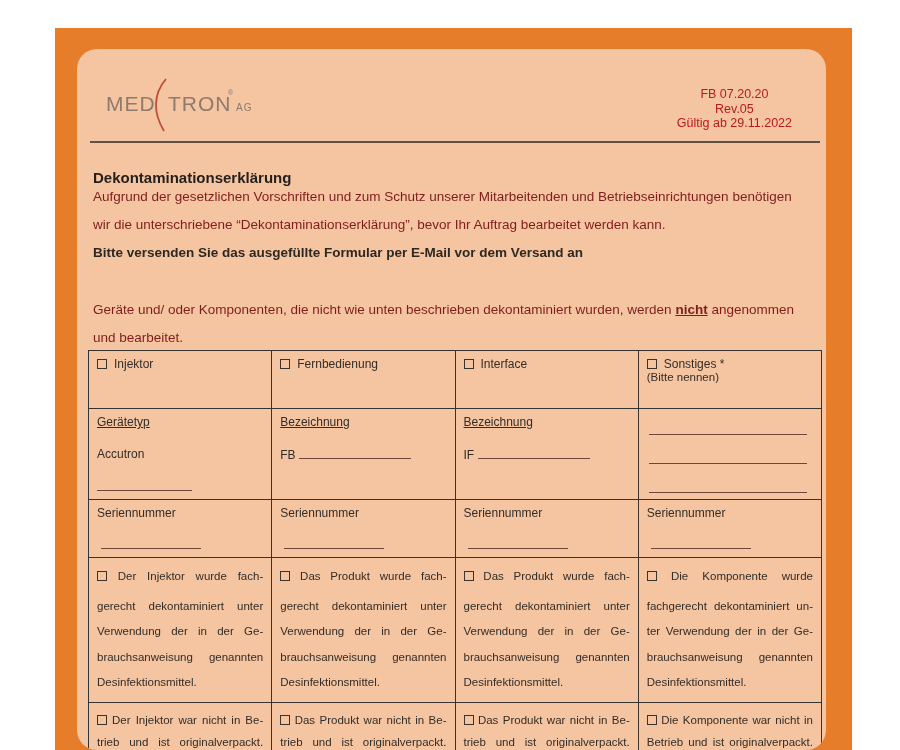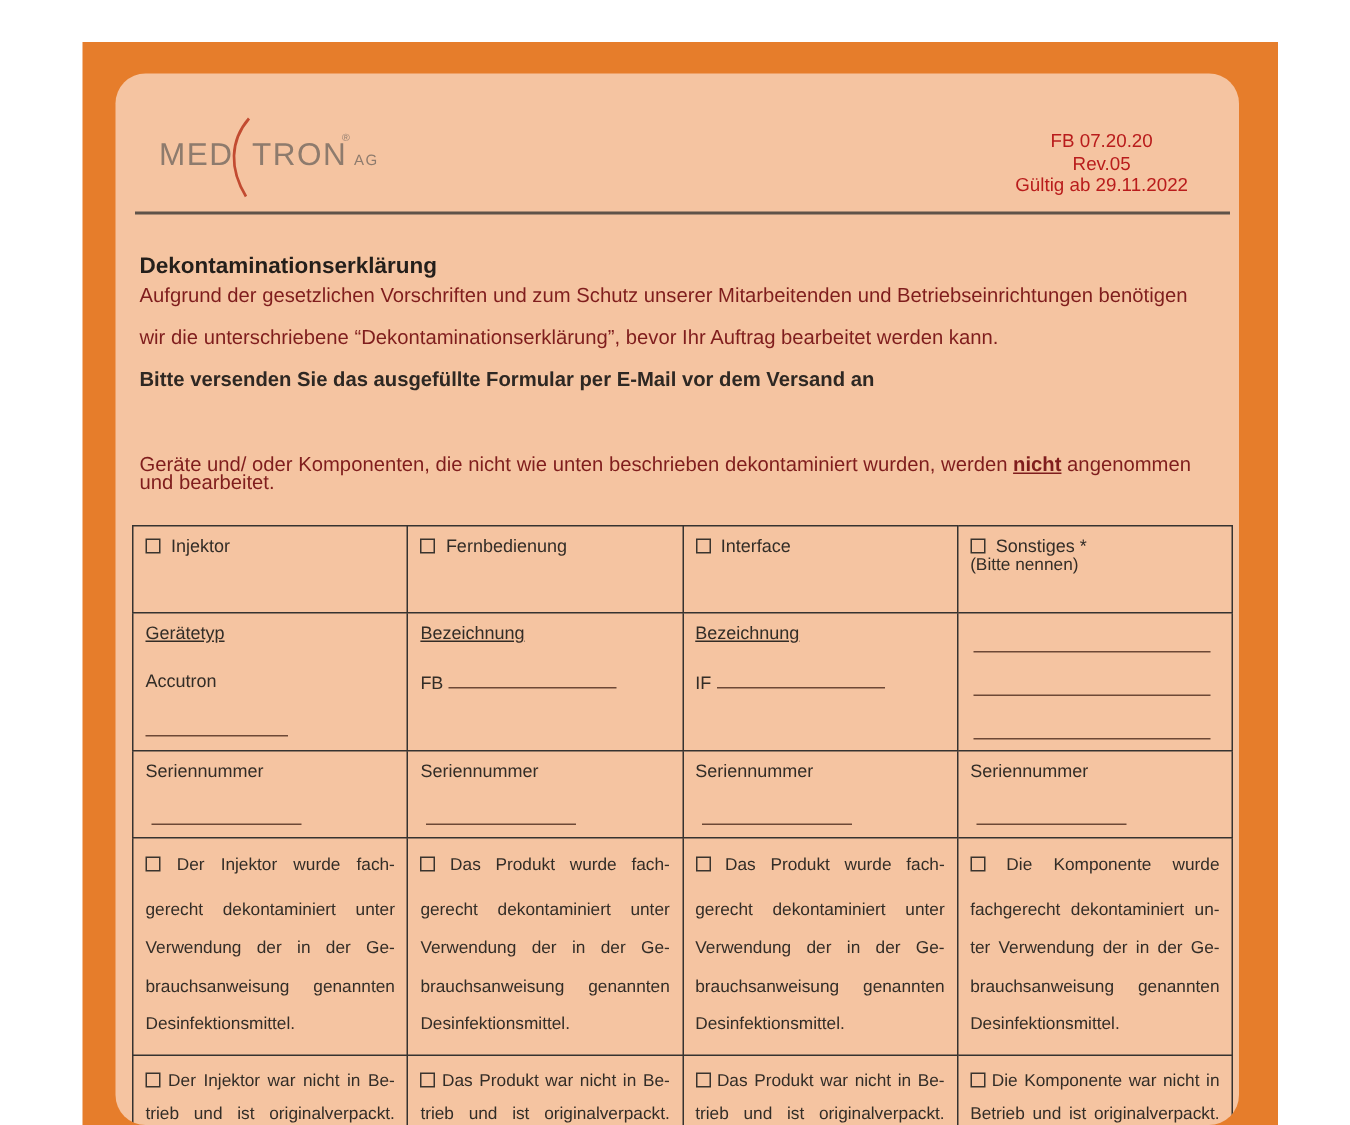--- a/index.html
+++ b/index.html
@@ -87,21 +87,21 @@
     <div class="head-rule"></div>
 
     <div class="h1">Dekontaminationserklärung</div>
 
     <div class="pl" style="top:140px">Aufgrund der gesetzlichen Vorschriften und zum Schutz unserer Mitarbeitenden und Betriebseinrichtungen benötigen</div>
     <div class="pl" style="top:168px">wir die unterschriebene “Dekontaminationserklärung”, bevor Ihr Auftrag bearbeitet werden kann.</div>
 
     <div class="pl b" style="top:196px">Bitte versenden Sie das ausgefüllte Formular per E-Mail vor dem Versand an</div>
 
     <div class="pl" style="top:253px"><span>Geräte und/ oder Komponenten, die nicht wie unten beschrieben dekontaminiert wurden, werden</span> <span class="nicht">nicht</span> <span>angenommen</span></div>
-    <div class="pl" style="top:265px">und bearbeitet.</div>
+    <div class="pl" style="top:281px">und bearbeitet.</div>
 
     <table class="main">
 
       <tbody>
           <tr>
         <td style="height:58px">
           <div class="cbrow">
                 <span class="cb"></span>
                 <span>Injektor</span>
               </div>

